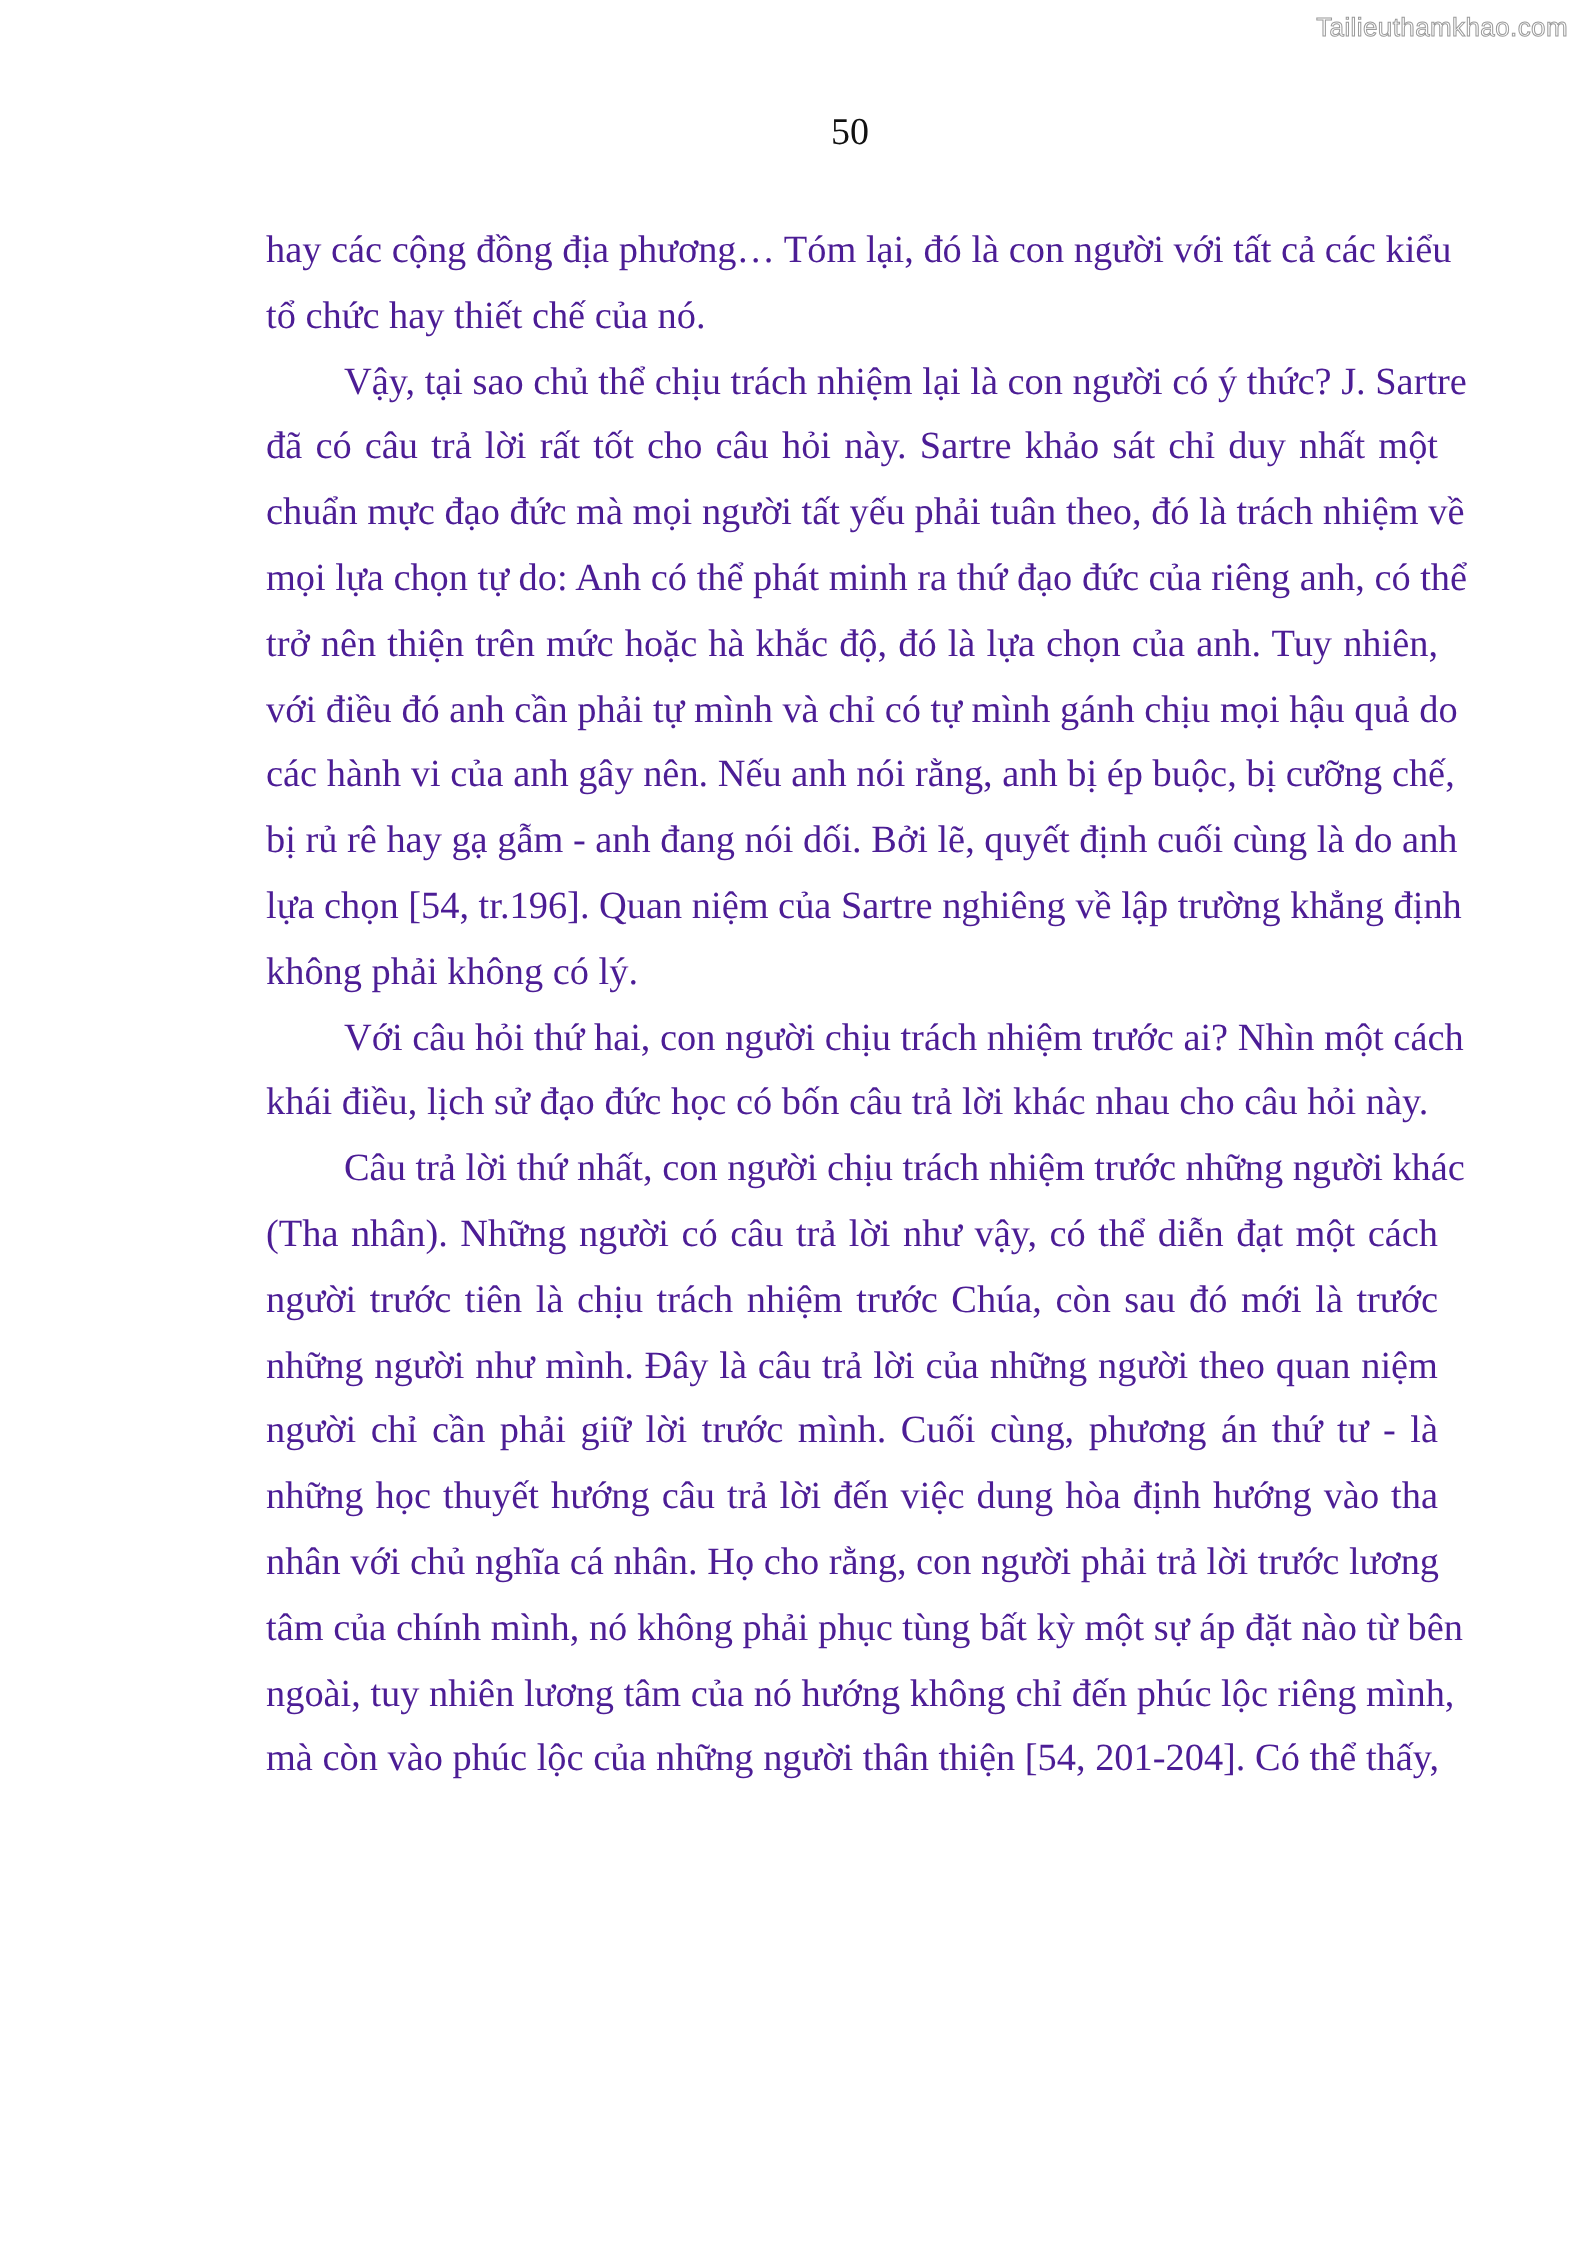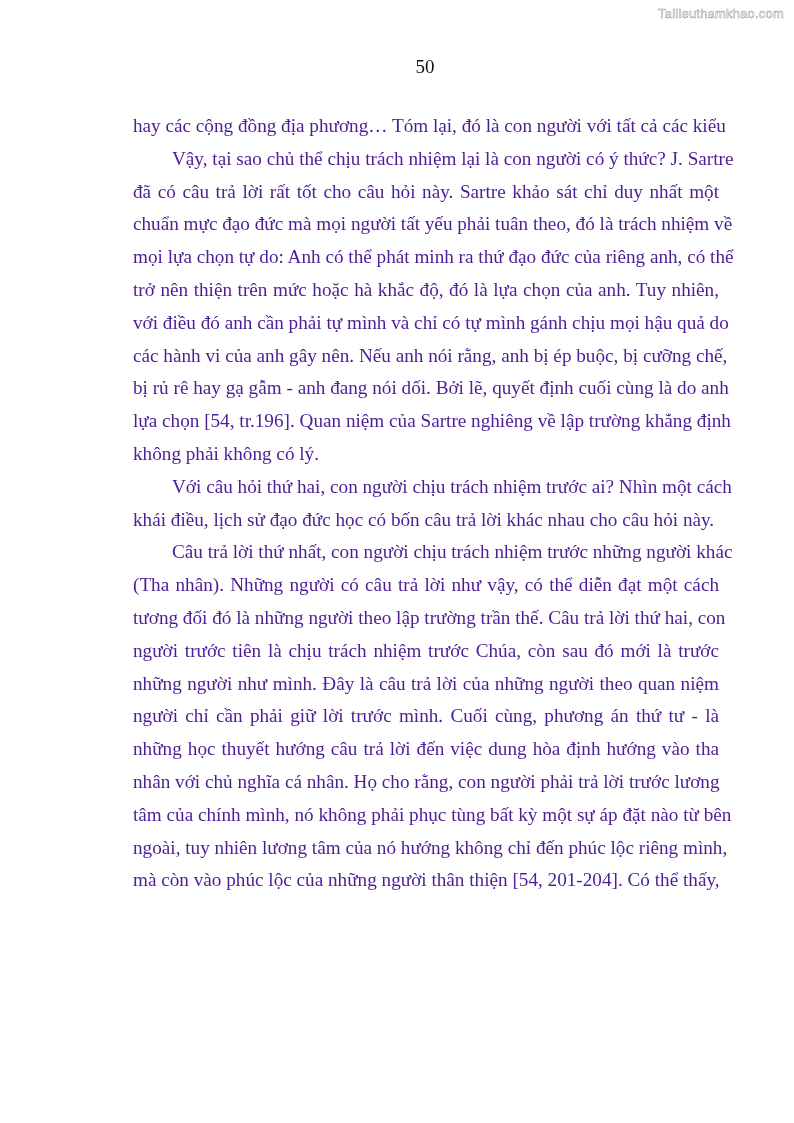--- a/index.html
+++ b/index.html
@@ -25,35 +25,35 @@
   .line.indent { padding-left: 39px; }
 </style>
 </head>
 <body>
 
 <div class="watermark">Tailieuthamkhao.com</div>
 <div class="page-number">50</div>
 
 <div class="body-text" id="body-text">
     <div class="line">hay các cộng đồng địa phương… Tóm lại, đó là con người với tất cả các kiểu</div>
+    <div class="line last">tổ chức hay thiết chế của nó.</div>
     <div class="line indent">Vậy, tại sao chủ thể chịu trách nhiệm lại là con người có ý thức? J. Sartre</div>
     <div class="line">đã có câu trả lời rất tốt cho câu hỏi này. Sartre khảo sát chỉ duy nhất một</div>
     <div class="line">chuẩn mực đạo đức mà mọi người tất yếu phải tuân theo, đó là trách nhiệm về</div>
     <div class="line">mọi lựa chọn tự do: Anh có thể phát minh ra thứ đạo đức của riêng anh, có thể</div>
     <div class="line">trở nên thiện trên mức hoặc hà khắc độ, đó là lựa chọn của anh. Tuy nhiên,</div>
     <div class="line">với điều đó anh cần phải tự mình và chỉ có tự mình gánh chịu mọi hậu quả do</div>
     <div class="line">các hành vi của anh gây nên. Nếu anh nói rằng, anh bị ép buộc, bị cưỡng chế,</div>
     <div class="line">bị rủ rê hay gạ gẫm - anh đang nói dối. Bởi lẽ, quyết định cuối cùng là do anh</div>
     <div class="line">lựa chọn [54, tr.196]. Quan niệm của Sartre nghiêng về lập trường khẳng định</div>
     <div class="line last">không phải không có lý.</div>
     <div class="line indent">Với câu hỏi thứ hai, con người chịu trách nhiệm trước ai? Nhìn một cách</div>
     <div class="line last">khái điều, lịch sử đạo đức học có bốn câu trả lời khác nhau cho câu hỏi này.</div>
     <div class="line indent">Câu trả lời thứ nhất, con người chịu trách nhiệm trước những người khác</div>
     <div class="line">(Tha nhân). Những người có câu trả lời như vậy, có thể diễn đạt một cách</div>
-    <div class="line">tương đối đó là những người theo lập trường trần thế. Câu trả lời thứ hai, con</div>
     <div class="line">người trước tiên là chịu trách nhiệm trước Chúa, còn sau đó mới là trước</div>
     <div class="line">những người như mình. Đây là câu trả lời của những người theo quan niệm</div>
     <div class="line">người chỉ cần phải giữ lời trước mình. Cuối cùng, phương án thứ tư - là</div>
     <div class="line">những học thuyết hướng câu trả lời đến việc dung hòa định hướng vào tha</div>
     <div class="line">nhân với chủ nghĩa cá nhân. Họ cho rằng, con người phải trả lời trước lương</div>
     <div class="line">tâm của chính mình, nó không phải phục tùng bất kỳ một sự áp đặt nào từ bên</div>
     <div class="line">ngoài, tuy nhiên lương tâm của nó hướng không chỉ đến phúc lộc riêng mình,</div>
     <div class="line">mà còn vào phúc lộc của những người thân thiện [54, 201-204]. Có thể thấy,</div>
   </div>
 

